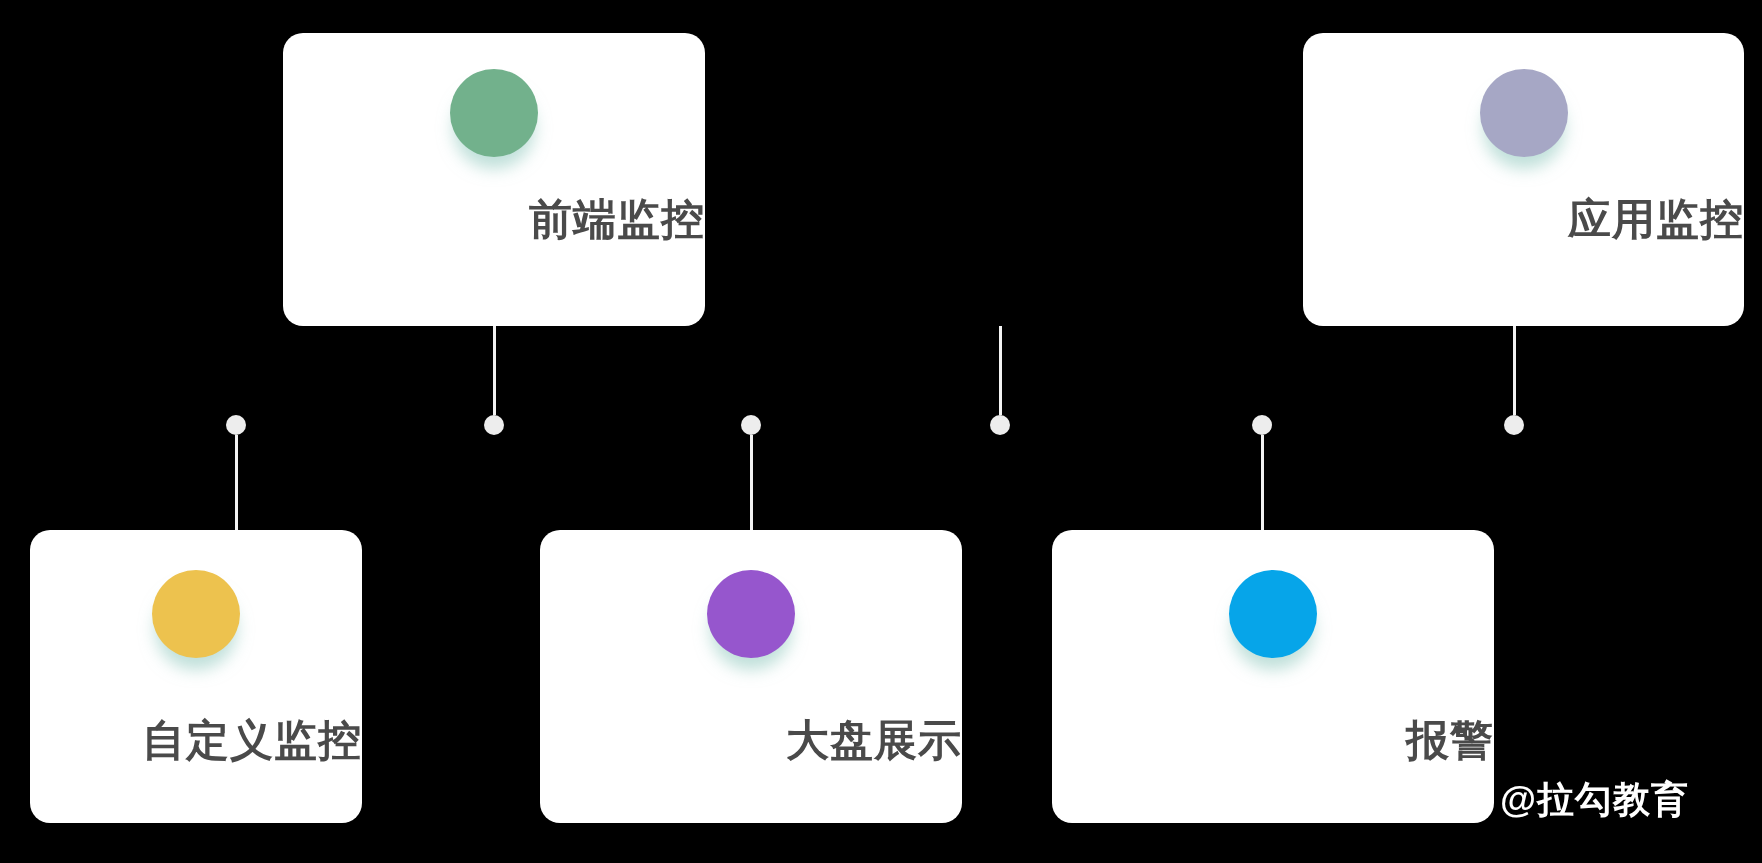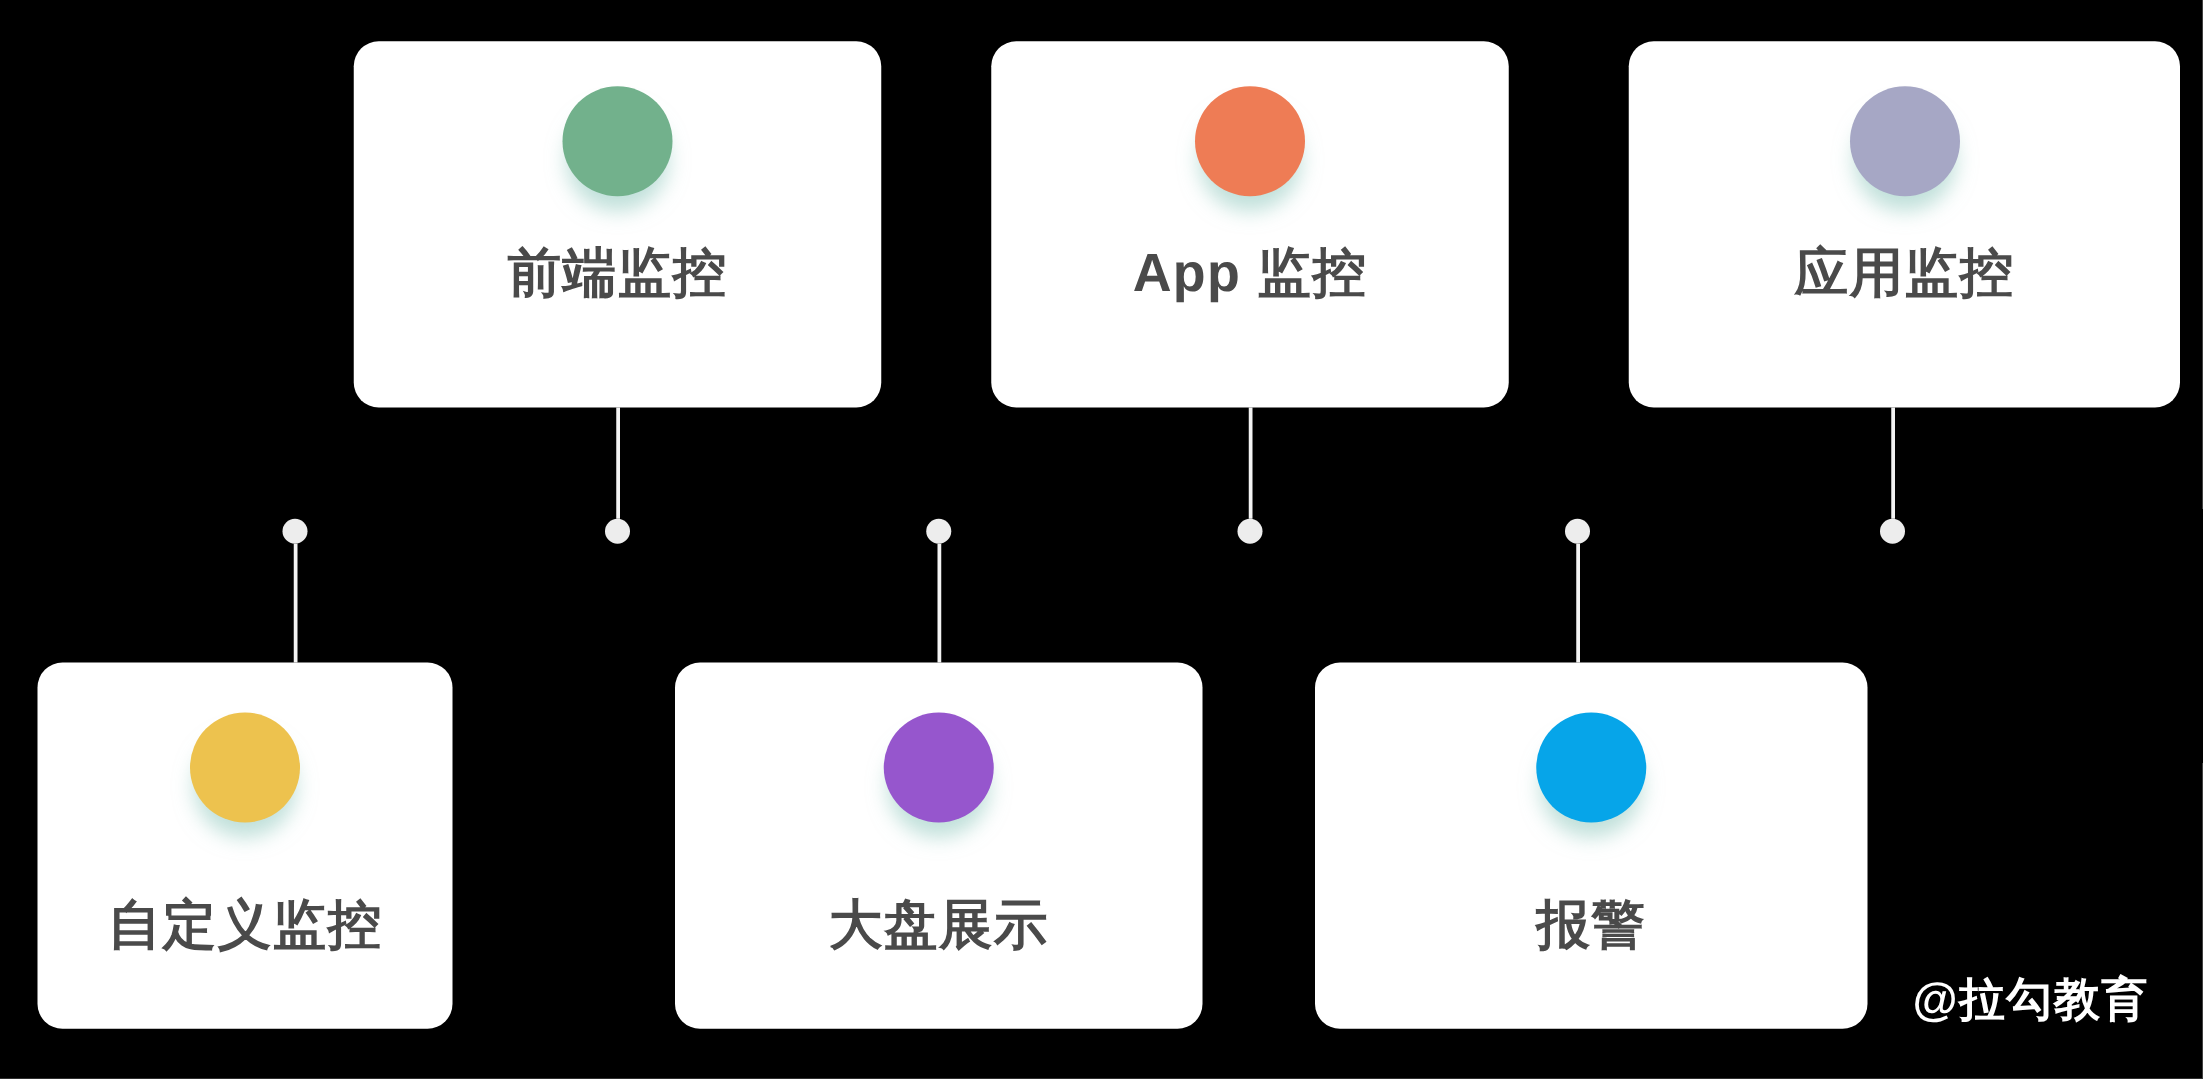--- a/index.html
+++ b/index.html
@@ -25,21 +25,21 @@
     top: 36px;
     width: 88px; height: 88px;
     border-radius: 50%;
     box-shadow: 0 15px 16px -3px rgba(140, 198, 188, 0.55);
   }
   .label {
     position: absolute;
     left: 0; right: 0;
     top: 160px;
     height: 52px; line-height: 52px;
-    text-align: center;
+    text-align: right;
     font-size: 43px;
     font-weight: bold;
     color: #4a4a4a;
     letter-spacing: 1px;
     white-space: nowrap;
   }
   .row-bottom .circle { top: 40px; }
   .row-bottom .label { top: 184px; }
 
   
@@ -68,41 +68,37 @@
   
   .cx-1 { left: 492.5px; } .cx-1d { left: 484px; }
   .cx-2 { left: 998.5px; } .cx-2d { left: 990px; }
   .cx-3 { left: 1512.5px;} .cx-3d { left: 1504px; }
   .cx-4 { left: 234.5px; } .cx-4d { left: 226px; }
   .cx-5 { left: 749.5px; } .cx-5d { left: 741px; }
   .cx-6 { left: 1260.5px;} .cx-6d { left: 1252px; }
 
   .watermark {
     position: absolute;
-    right: 43px; bottom: 38px;
+    right: 73px; bottom: 38px;
     font-size: 37px;
     font-weight: bold;
     color: #ffffff;
     letter-spacing: 1px;
     white-space: nowrap;
     margin-left: 16px;
   }
 </style>
 </head>
 <body>
 
 <div id="stage" style="background: rgb(0, 0, 0);">
 
   <div class="card row-top" id="card-1">
     <div class="circle" style="background: rgb(114, 177, 140);"></div>
     <div class="label">前端监控</div>
-  </div>
-  <div class="card row-top" id="card-2">
-    <div class="circle" style="background: rgb(238, 124, 85);"></div>
-    <div class="label">App 监控</div>
   </div>
   <div class="card row-top" id="card-3">
     <div class="circle" style="background: rgb(166, 167, 197);"></div>
     <div class="label">应用监控</div>
   </div>
 
   <div class="card row-bottom" id="card-4">
     <div class="circle" style="background: rgb(237, 194, 78);"></div>
     <div class="label">自定义监控</div>
   </div>

